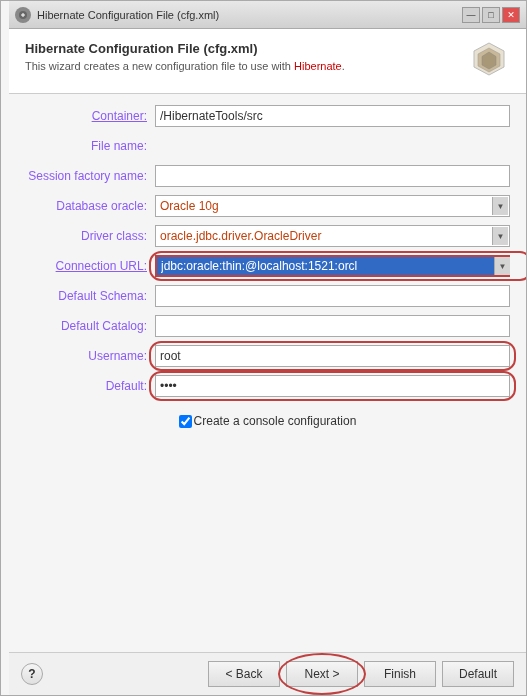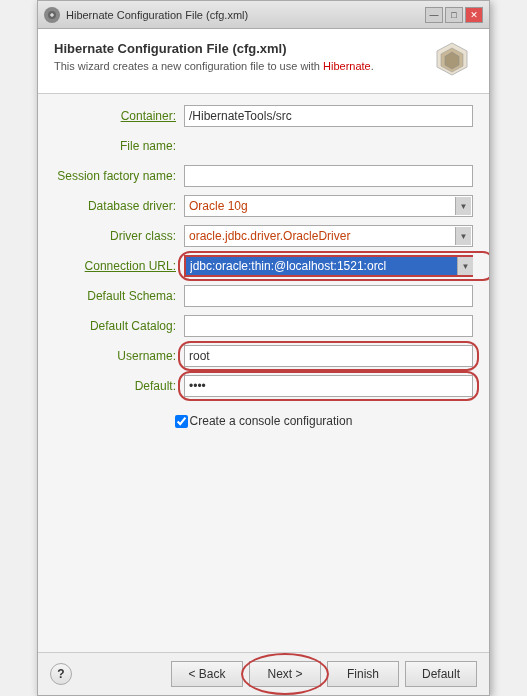--- a/index.html
+++ b/index.html
@@ -7,27 +7,28 @@
       font-family: 'Segoe UI', Arial, sans-serif;
       font-size: 12px;
       background: #f0f0f0;
       display: flex;
       justify-content: center;
       align-items: center;
       width: 527px;
       height: 696px;
     }
     .window {
-      width: 453px;
+      width: 527px;
       height: 696px;
       background: #f5f5f5;
       border: 1px solid #aaa;
       box-shadow: 2px 2px 8px rgba(0,0,0,0.3);
       display: flex;
       flex-direction: column;
+      padding-left: 8px;
     }
     .title-bar {
       background: linear-gradient(to bottom, #e8e8e8, #d0d0d0);
       height: 28px;
       display: flex;
       align-items: center;
       justify-content: space-between;
       padding: 0 6px;
       border-bottom: 1px solid #aaa;
       flex-shrink: 0;
@@ -111,21 +112,21 @@
     }
     .form-row {
       display: flex;
       align-items: center;
       margin-bottom: 6px;
       min-height: 24px;
     }
     .form-label {
       width: 130px;
       font-size: 12px;
-      color: #4d7c0f;
+      color: #8b5cf6;
       text-align: right;
       padding-right: 8px;
       flex-shrink: 0;
     }
     .form-label.underline {
       text-decoration: underline;
     }
     .form-input {
       flex: 1;
       height: 22px;
@@ -319,21 +320,21 @@
       <div class="form-row">
         <label class="form-label">File name:</label>
       </div>
 
       <div class="form-row">
         <label class="form-label">Session factory name:</label>
         <input class="form-input" type="text" style="">
       </div>
 
       <div class="form-row">
-        <label class="form-label">Database driver:</label>
+        <label class="form-label">Database oracle:</label>
         <div class="form-select-wrapper">
           <select class="form-select">
             <option>Oracle 10g</option>
           </select>
           <div class="select-arrow">▼</div>
         </div>
       </div>
 
       <div class="form-row">
         <label class="form-label">Driver class:</label>

